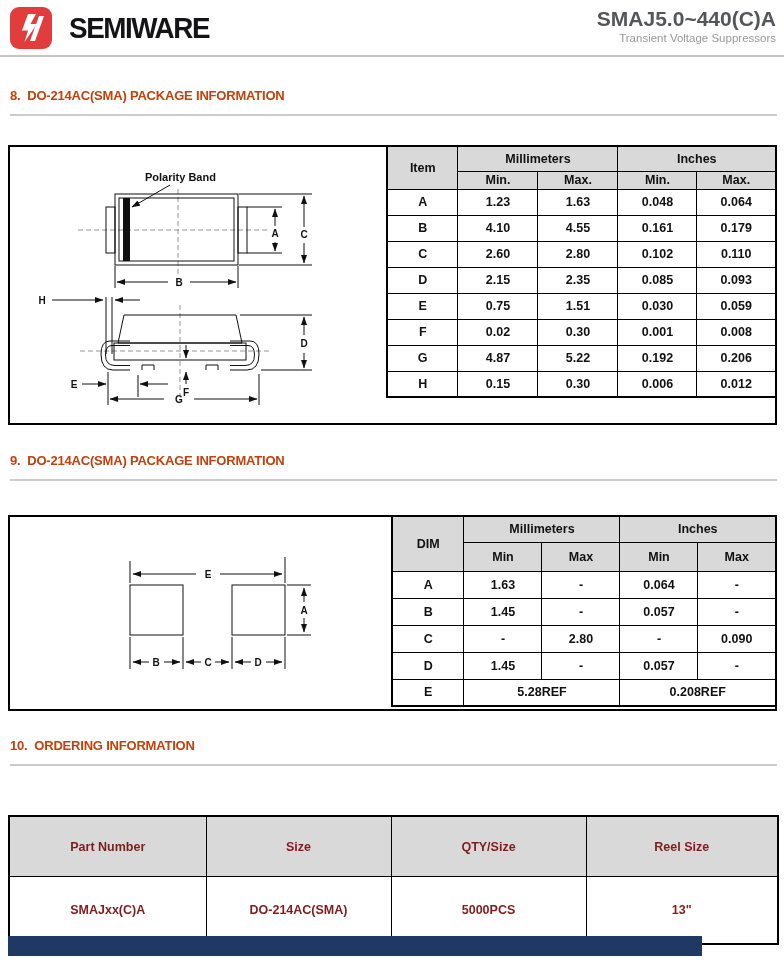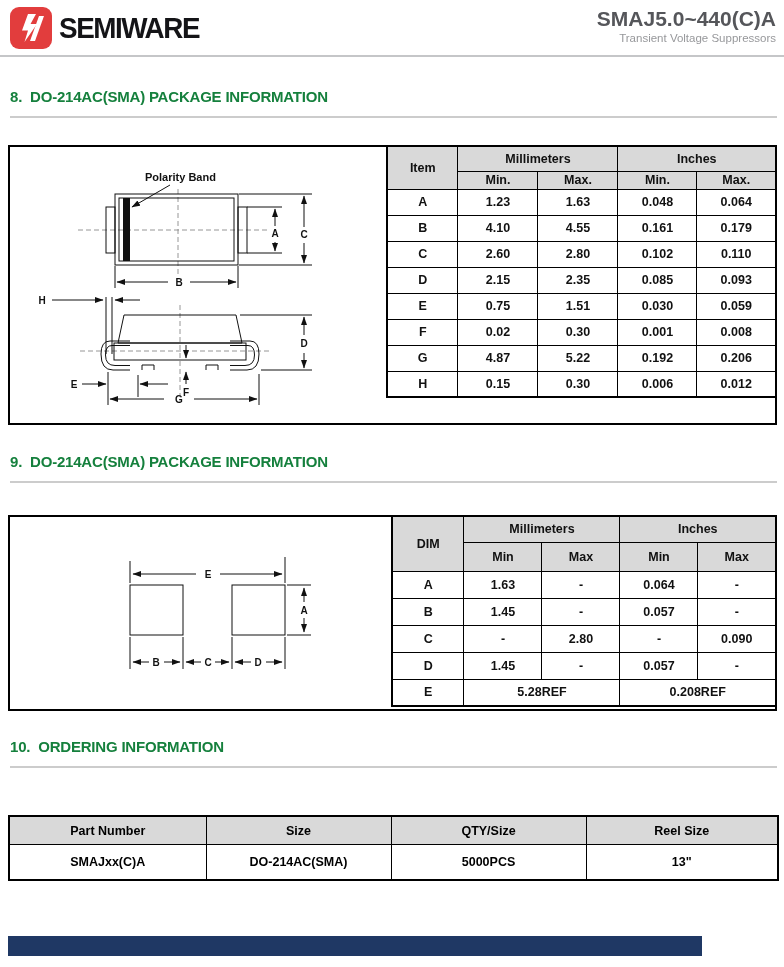--- a/index.html
+++ b/index.html
@@ -3,31 +3,31 @@
 <meta charset="utf-8">
 <style>
   html,body{margin:0;padding:0;background:#fff;}
   body{
     width:784px;height:967px;position:relative;overflow:hidden;
     font-family:"Liberation Sans",sans-serif;color:#1a1a1a;
   }
   
   .page-header{position:absolute;left:0;top:0;width:784px;height:57px;
     border-bottom:2px solid #c5c6c8;box-sizing:border-box;}
-  .brand{position:absolute;left:10px;top:7px;display:flex;align-items:center;gap:7px;}
+  .brand{position:absolute;left:10px;top:7px;display:flex;align-items:center;gap:17px;}
   .logo-badge{width:42px;height:42px;border-radius:9px;background:var(--logo-red,#e23d3d);
     display:flex;align-items:center;justify-content:center;flex:0 0 auto;}
   .brand-name{font-size:29px;font-weight:bold;letter-spacing:-1.5px;color:#141417;
     transform:scaleX(.96);transform-origin:left center;}
   .head-right{position:absolute;right:8px;top:7px;text-align:right;}
   .part-title{font-size:21px;font-weight:bold;color:#55565a;text-align:right;}
   .part-sub{font-size:11.5px;color:#97989b;margin-top:1px;}
   
   .section-title{position:absolute;left:10px;width:767px;box-sizing:border-box;
-    font-size:15px;font-weight:bold;color:#15803d;letter-spacing:-.2px;
+    font-size:13px;font-weight:bold;color:#c2410c;letter-spacing:-.2px;
     padding-bottom:11px;border-bottom:2px solid #ccc;white-space:pre;}
   #sec8{top:88px}
   #sec9{top:453px}
   #sec10{top:738px}
   
   .fig-box{position:absolute;left:8px;width:769px;border:2px solid #000;box-sizing:border-box;background:#fff;}
   #box8{top:145px;height:280px}
   #box9{top:515px;height:196px}
   .fig-area{position:absolute;left:8px;top:0;}
   
@@ -41,21 +41,21 @@
   #table8 thead tr.h2{height:18px}
   #table8 tbody tr{height:26px}
   #table9{width:384px}
   #table9 thead tr.h1{height:26px}
   #table9 thead tr.h2{height:29px}
   #table9 tbody tr{height:27px}
   
   .order-table{position:absolute;left:8px;top:815px;width:769px;border-collapse:collapse;
     table-layout:fixed;border:2px solid #000;background:#fff;}
   .order-table th,.order-table td{border:1px solid #000;text-align:center;vertical-align:middle;
-    padding:0;font-weight:bold;font-size:12.5px;color:#000000;}
+    padding:16px;font-weight:bold;font-size:12.5px;color:#7f1d1d;}
   .order-table th{background:var(--hdr-gray,#d9d9d9);height:27px;}
   .order-table td{height:34px;}
   
   .footer-bar{position:absolute;left:8px;top:936px;width:694px;height:20px;
     background:var(--footer-navy,#1f3864);}
   
   svg line,svg path.stroke,svg rect.stroke{stroke:#111;stroke-width:1;fill:none;}
   svg .thick{stroke-width:2;}
   svg .mid{stroke-width:1.5;}
   svg .dash{stroke:#8a8a8a;stroke-width:.9;stroke-dasharray:5,3;}

